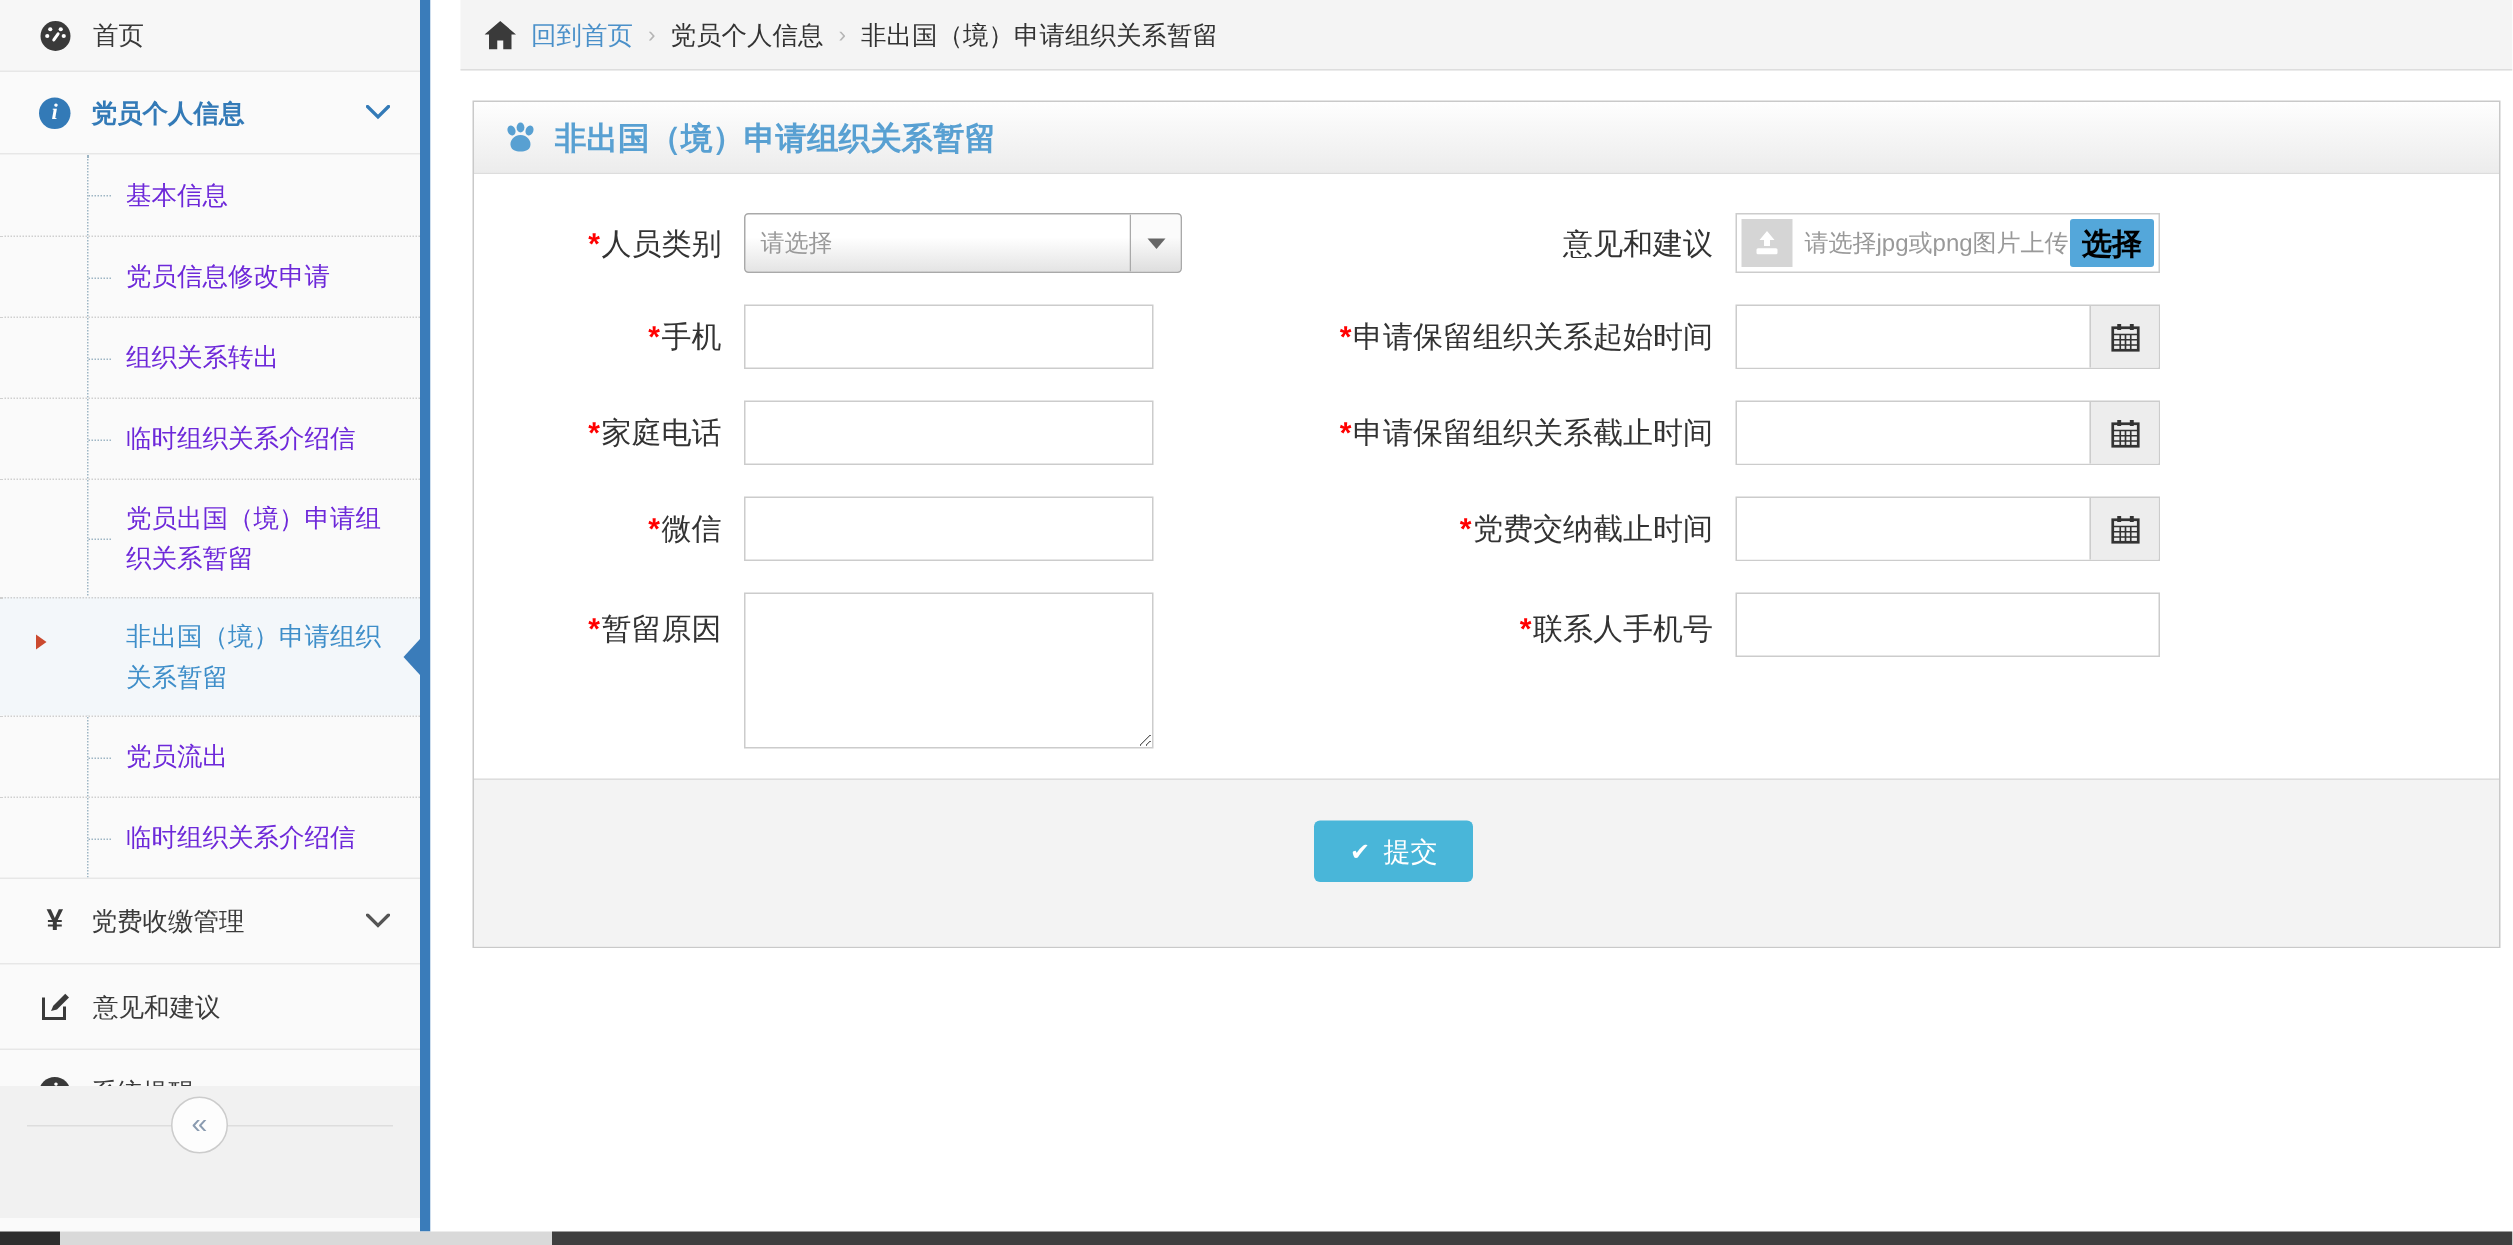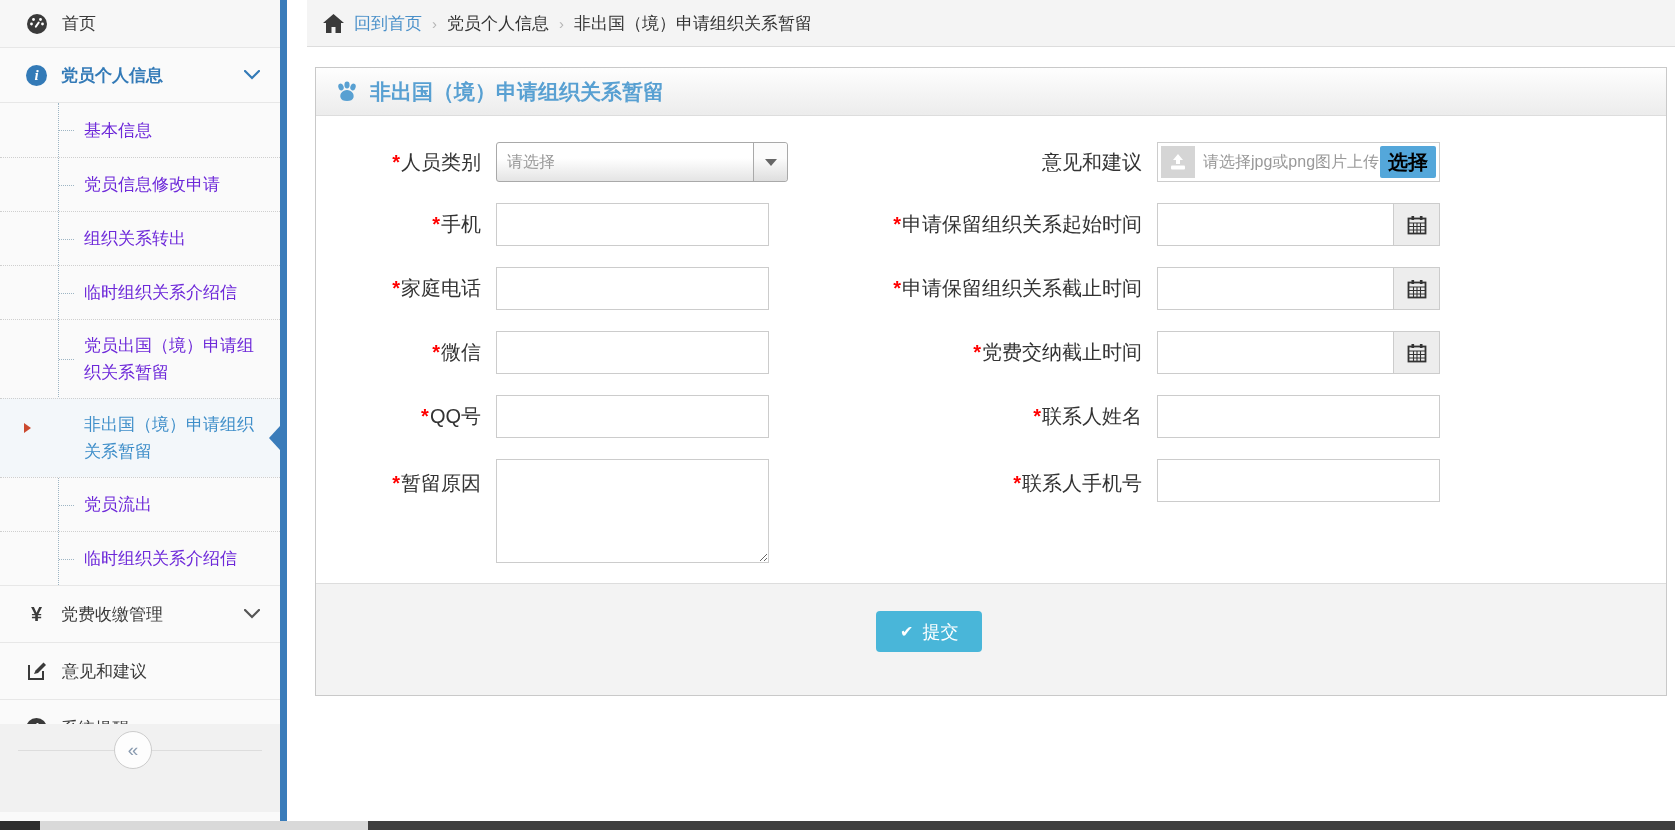--- a/index.html
+++ b/index.html
@@ -287,26 +287,20 @@
                 <rect x="1.5" y="3.5" width="17" height="15" fill="none" stroke="#333" stroke-width="1.8"></rect>
                 <rect x="4.5" y="1" width="2.6" height="4" fill="#333"></rect>
                   <rect x="12.9" y="1" width="2.6" height="4" fill="#333"></rect>
                 <path d="M2 8 H18 M2 11.5 H18 M2 15 H18 M6.5 8 V18 M10 8 V18 M13.5 8 V18" stroke="#333" stroke-width="1.1"></path>
               </svg>
             </span>
           </div>
         </div>
 
 
-        <div class="frow">
-          <div class="flabel"><span class="req">*</span><span>QQ号</span></div>
-          <input class="t-input" type="text" style="">
-          <div class="flabel"><span class="req">*</span><span>联系人姓名</span></div>
-          <input class="t-input" type="text" style="">
-        </div>
 
         <div class="frow row-top">
           <div class="flabel"><span class="req">*</span><span>暂留原因</span></div>
           <textarea class="t-input" style=""></textarea>
           <div class="flabel"><span class="req">*</span><span>联系人手机号</span></div>
           <input class="t-input" type="text" style="">
         </div>
 
       </div>
 

